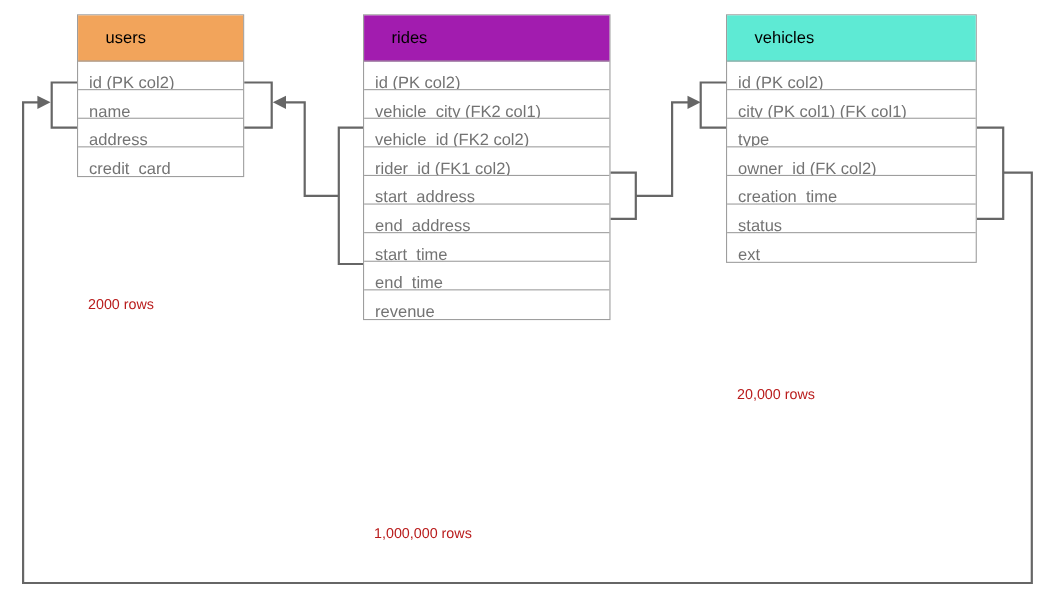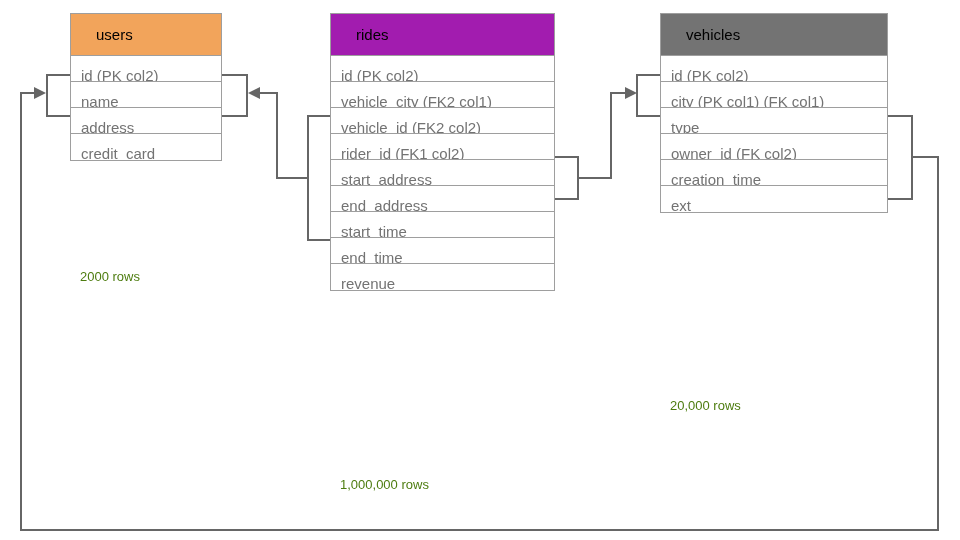--- a/index.html
+++ b/index.html
@@ -22,27 +22,27 @@
     border-bottom:1px solid var(--border, #9e9e9e);
     box-sizing:border-box; white-space:nowrap; overflow:hidden;
   }
   .tbl-row {
     height:26px; line-height:40px; padding:0 10px;
     font-size:15px; color:#737373;
     border-bottom:1px solid var(--border, #9e9e9e);
     box-sizing:border-box; white-space:nowrap; overflow:hidden;
   }
   .tbl-row:last-child { border-bottom:none; }
-  .row-count { position:absolute; font-size:13px; color:#4d7c0f; white-space:nowrap; }
+  .row-count { position:absolute; font-size:13px; color:#b91c1c; white-space:nowrap; }
   #table-users    { left:70px;  top:13px; width:150px; }
   #table-rides    { left:330px; top:13px; width:223px; }
   #table-vehicles { left:660px; top:13px; width:226px; }
   #count-users    { left:80px;  top:269px; }
   #count-rides    { left:340px; top:477px; }
-  #count-vehicles { left:670px; top:351px;margin-top:47px; }
+  #count-vehicles { left:670px; top:351px; }
 </style>
 </head>
 <body>
 
 <div class="canvas">
 
   <svg class="conn-svg" viewBox="0 0 960 540" xmlns="http://www.w3.org/2000/svg">
 
     <path class="conn" d="M220 75 H247 V116 H220"></path>
     <path class="conn" d="M330 116 H308 V240 H330"></path>
@@ -77,23 +77,24 @@
     <div class="tbl-row">rider_id (FK1 col2)</div>
     <div class="tbl-row">start_address</div>
     <div class="tbl-row">end_address</div>
     <div class="tbl-row">start_time</div>
     <div class="tbl-row">end_time</div>
     <div class="tbl-row">revenue</div>
   </div>
   <div class="row-count" id="count-rides">1,000,000 rows</div>
 
   <div class="db-table" id="table-vehicles">
-    <div class="tbl-header" style="background-color: #737373;">vehicles</div>
+    <div class="tbl-header" style="background-color: #5eead4;">vehicles</div>
     <div class="tbl-row">id (PK col2)</div>
     <div class="tbl-row">city (PK col1) (FK col1)</div>
     <div class="tbl-row">type</div>
     <div class="tbl-row">owner_id (FK col2)</div>
     <div class="tbl-row">creation_time</div>
+    <div class="tbl-row">status</div>
     <div class="tbl-row">ext</div>
   </div>
   <div class="row-count" id="count-vehicles">20,000 rows</div>
 
 </div>
 
 </body></html>

